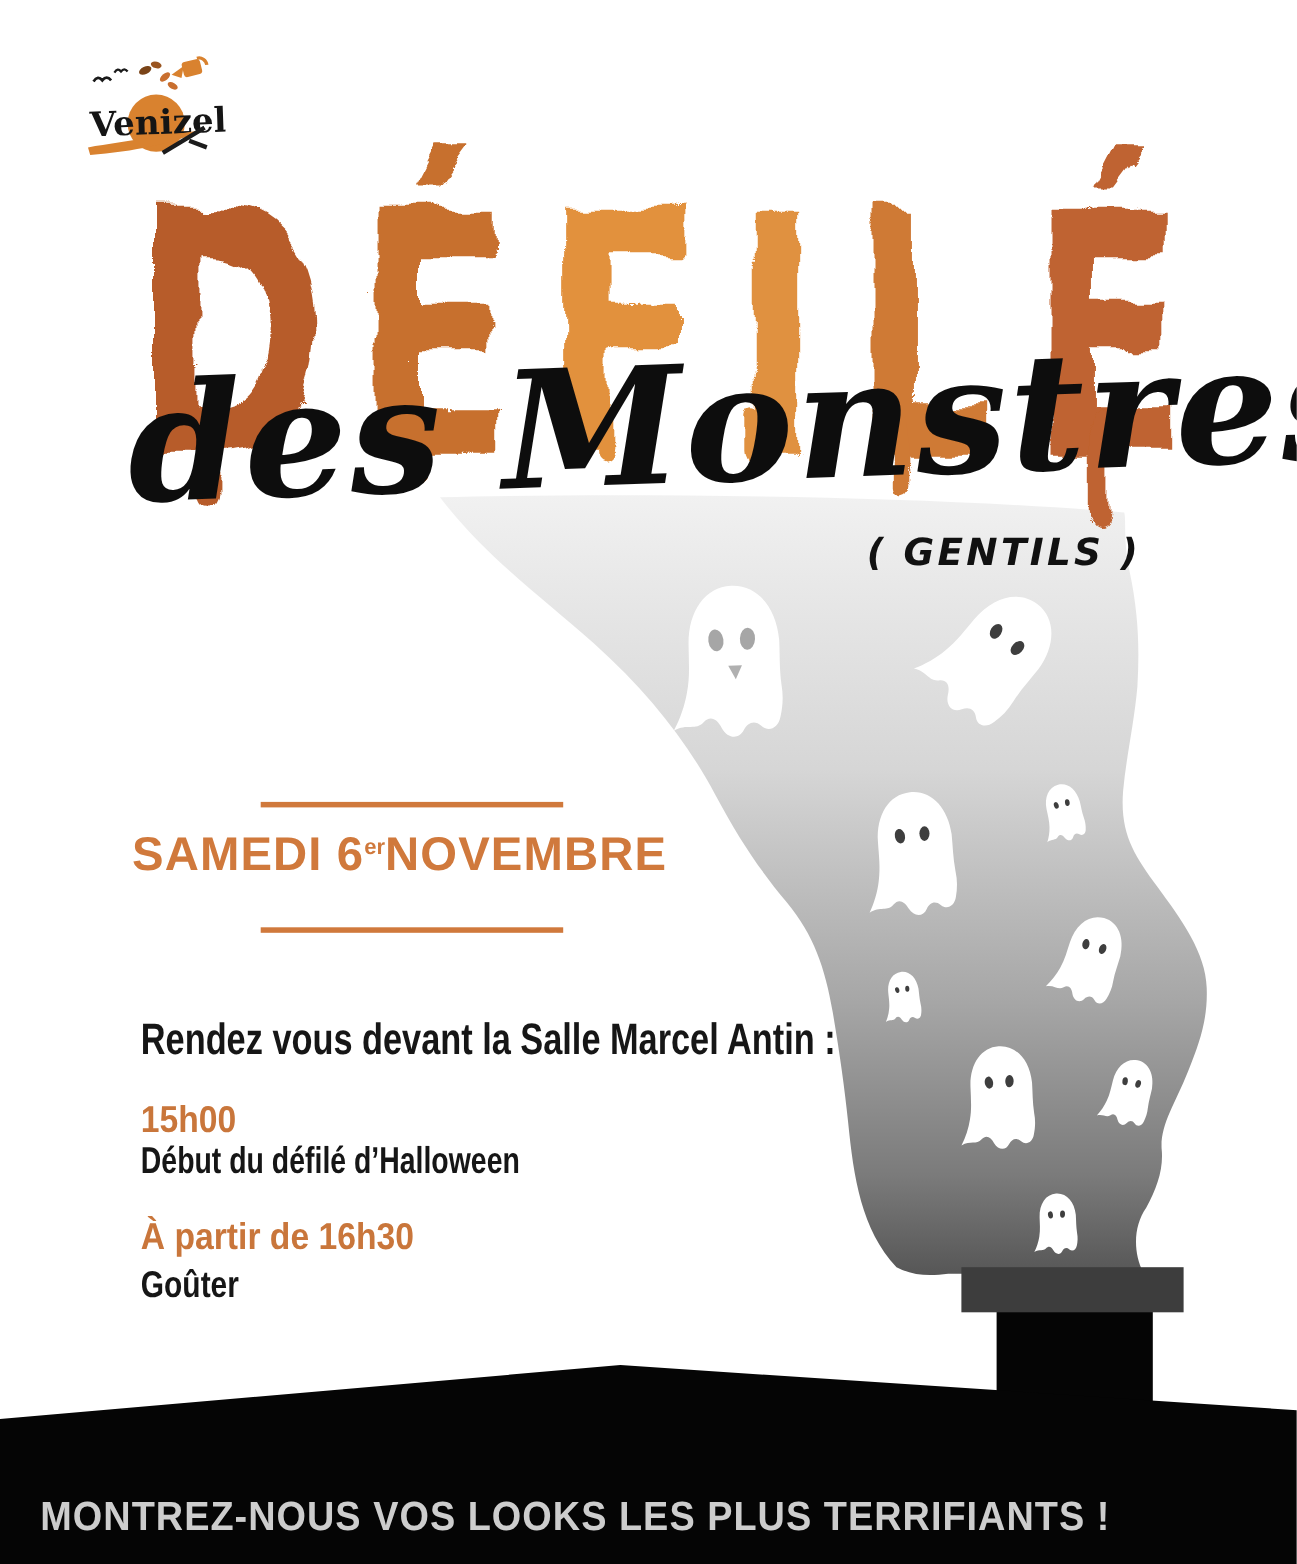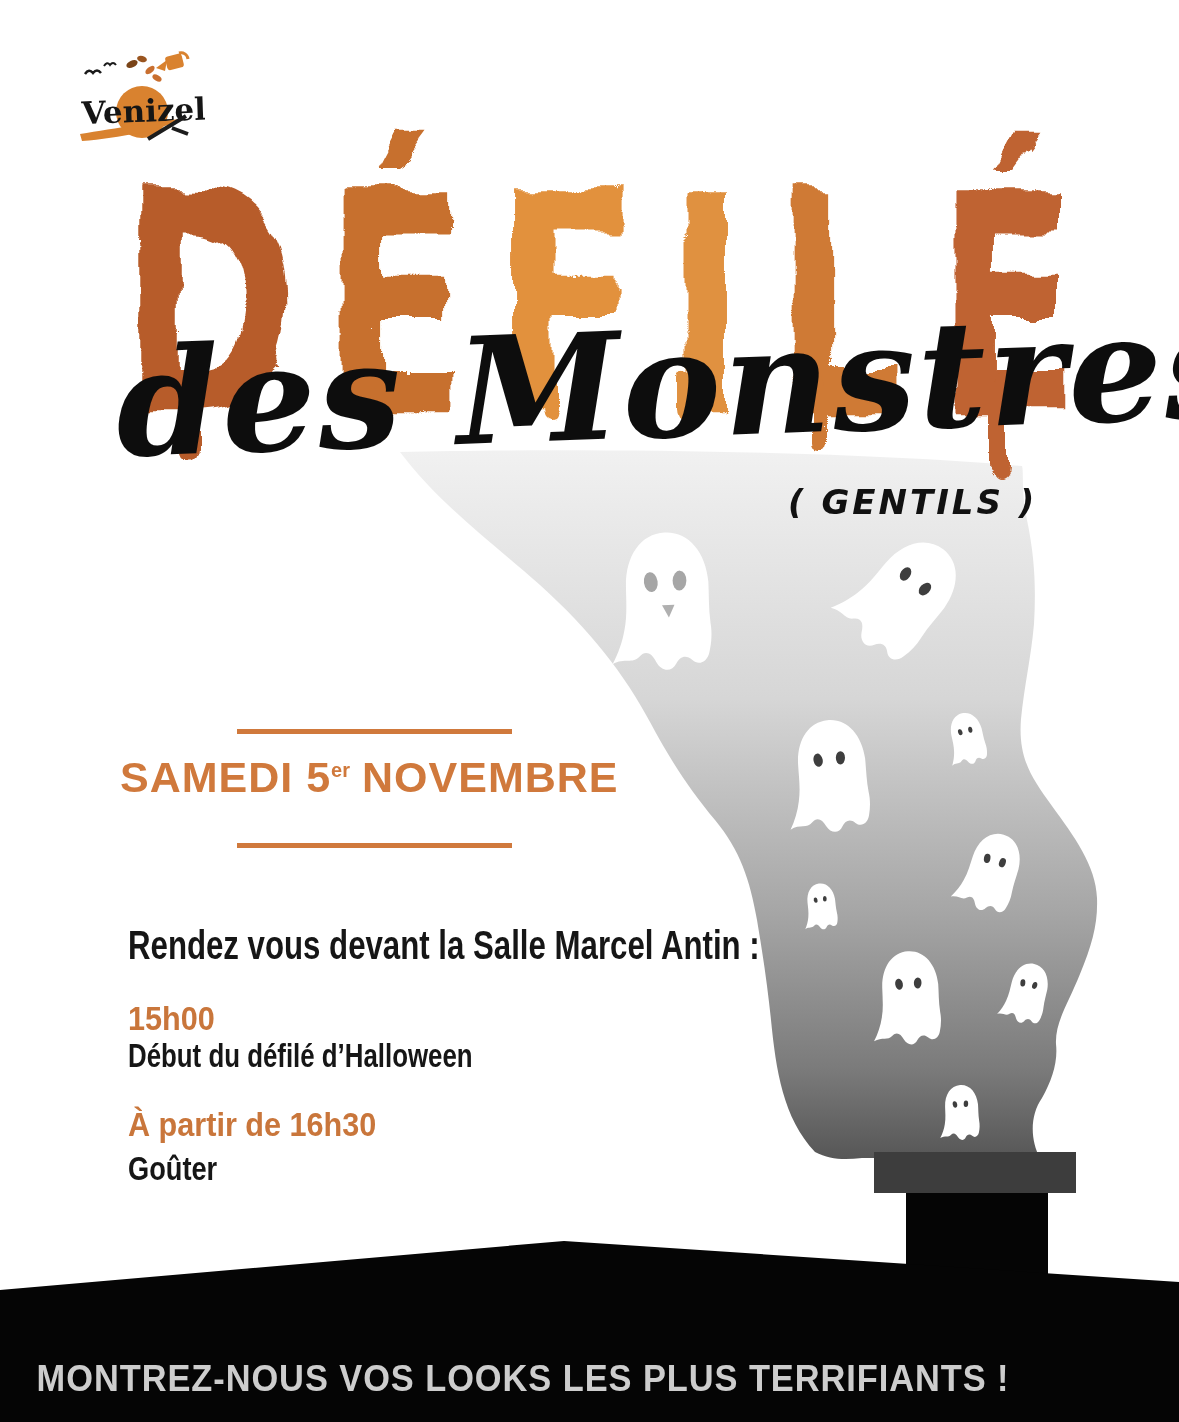--- a/index.html
+++ b/index.html
@@ -4,21 +4,21 @@
 <style>
   html,body{margin:0;padding:0;background:#ffffff;}
   .poster{position:relative;width:1179px;height:1422px;background:#ffffff;overflow:hidden;
           font-family:"Liberation Sans", sans-serif;}
   .abs{position:absolute;}
   svg{display:block;}
   .date-rule{position:absolute;height:5px;background:#d0793c;width:275px;left:237px;}
   .date-line{position:absolute;left:120px;top:753px;color:#d0793c;font-weight:bold;
              font-size:43px;letter-spacing:1px;white-space:nowrap;}
   .date-line .sup{font-size:20px;position:relative;top:-15px;letter-spacing:0;}
-  .date-line .month{margin-left:12px;}
+  .date-line .month{margin-left:0;}
   .bodyline{position:absolute;left:128px;font-weight:bold;white-space:nowrap;
             transform-origin:left top;color:#161616;}
   .meeting{top:923px;font-size:40px;transform:scaleX(0.78);}
   .time1{top:999px;font-size:34px;color:#c9763b;transform:scaleX(0.9);}
   .label1{top:1036px;font-size:34px;transform:scaleX(0.76);}
   .time2{top:1105px;font-size:34px;color:#c9763b;transform:scaleX(0.9);}
   .label2{top:1149px;font-size:34px;transform:scaleX(0.8);}
   .footer-wrap{position:absolute;left:0;top:1358px;width:964px;text-align:left;z-index:5;}
   .footer-text{display:inline-block;color:#cdcdcd;font-weight:bold;font-size:37px;
                letter-spacing:1px;transform:scaleX(0.93);white-space:nowrap;}
@@ -147,21 +147,21 @@
       <path d="M107 18 L96 26 L105 29 Z"></path>
       <path d="M119 11 a7 7 0 0 1 9 6" stroke="#d9822f" stroke-width="3" fill="none"></path>
     </g>
     <text x="22" y="82" font-family="DejaVu Serif, serif" font-weight="bold" font-size="31" fill="#151515" transform="rotate(-2 22 82)">Venizel</text>
     <path fill="#d9822f" d="M20 92 C55 86 100 80 126 76 C100 88 60 96 22 99 Z"></path>
     <path d="M88 97 L126 74 M112 86 L128 92" stroke="#1c1c1c" stroke-width="4" fill="none"></path>
   </svg>
 
   <div class="date-rule" style="top:729px;"></div>
   <div class="date-line z3">
-    <span>SAMEDI 5</span><span class="sup">er</span><span class="month">NOVEMBRE</span>
+    <span>SAMEDI 6</span><span class="sup">er</span><span class="month">NOVEMBRE</span>
   </div>
   <div class="date-rule" style="top:843px;"></div>
 
   <div class="bodyline meeting z3">Rendez vous devant la Salle Marcel Antin :</div>
   <div class="bodyline time1 z3">15h00</div>
   <div class="bodyline label1 z3">Début du défilé d’Halloween</div>
   <div class="bodyline time2 z3">À partir de 16h30</div>
   <div class="bodyline label2 z3">Goûter</div>
 
   <div class="footer-wrap">

